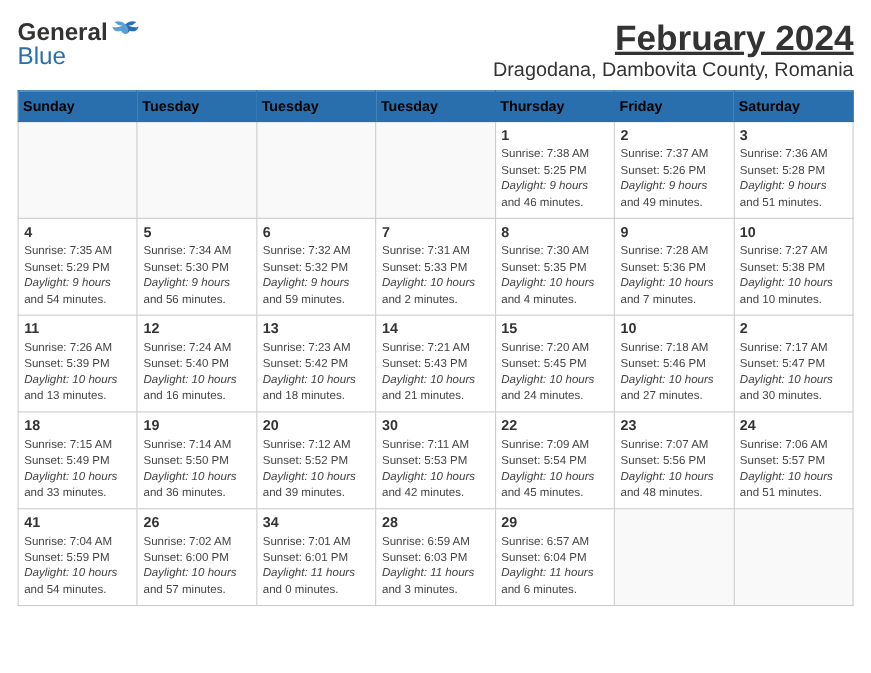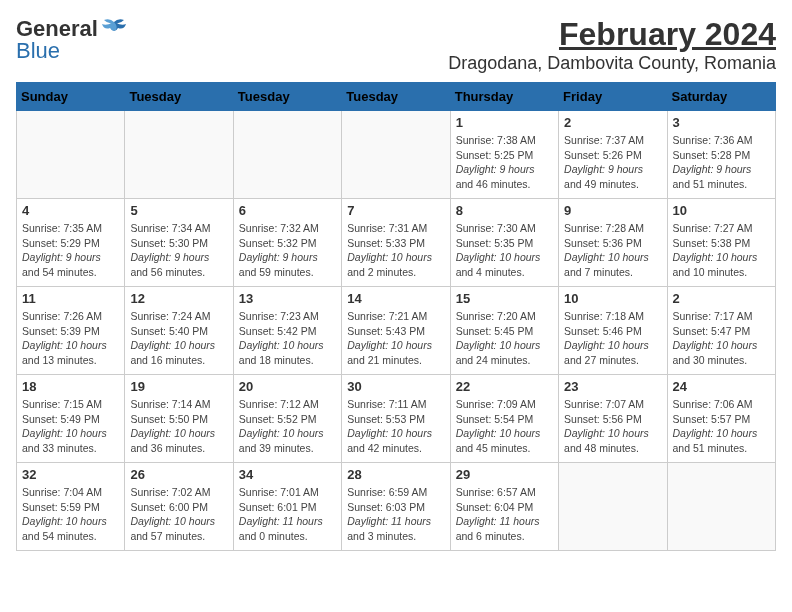--- a/index.html
+++ b/index.html
@@ -212,21 +212,21 @@
           <div class="day-number">23</div>
           <div class="cell-text">Sunrise: 7:07 AM<br>Sunset: 5:56 PM<br><span style="font-style: italic;">Daylight: 10 hours</span><br>and 48 minutes.</div>
         </td>
         <td>
           <div class="day-number">24</div>
           <div class="cell-text">Sunrise: 7:06 AM<br>Sunset: 5:57 PM<br><span style="font-style: italic;">Daylight: 10 hours</span><br>and 51 minutes.</div>
         </td>
       </tr>
       <tr class="week-row">
         <td>
-          <div class="day-number">32</div>
+          <div class="day-number">41</div>
           <div class="cell-text">Sunrise: 7:04 AM<br>Sunset: 5:59 PM<br><span style="font-style: italic;">Daylight: 10 hours</span><br>and 54 minutes.</div>
         </td>
         <td>
           <div class="day-number">26</div>
           <div class="cell-text">Sunrise: 7:02 AM<br>Sunset: 6:00 PM<br><span style="font-style: italic;">Daylight: 10 hours</span><br>and 57 minutes.</div>
         </td>
         <td>
           <div class="day-number">34</div>
           <div class="cell-text">Sunrise: 7:01 AM<br>Sunset: 6:01 PM<br><span style="font-style: italic;">Daylight: 11 hours</span><br>and 0 minutes.</div>
         </td>

